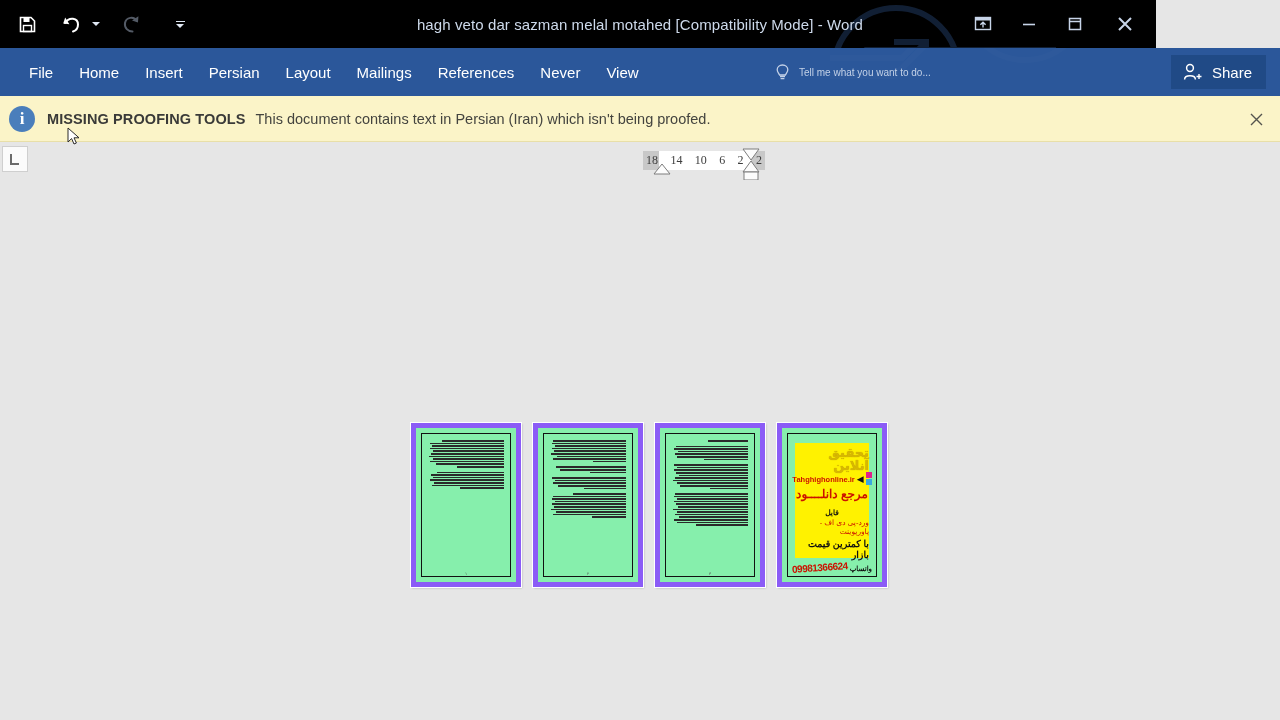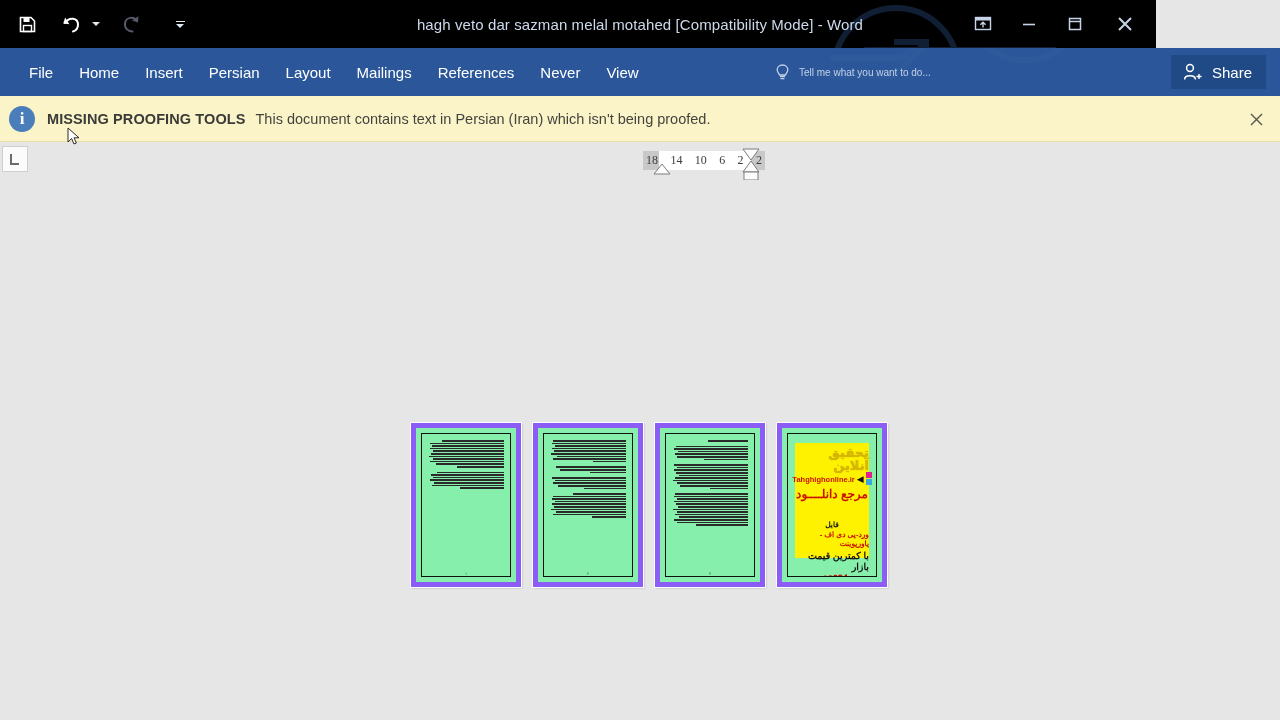--- a/index.html
+++ b/index.html
@@ -199,22 +199,22 @@
   .ad-site {
     font-size: 7.5px; font-weight: bold; color: #cc1100;
     font-family: "Liberation Sans", sans-serif; direction: ltr;
     margin-top: 1px;
   }
   .ad-row { display: flex; align-items: center; gap: 2px; }
   .ad-arrow { font-size: 9px; color: #111; }
   .ad-sq { display: flex; flex-direction: column; gap: 1px; }
   .ad-sq i { display: block; width: 6px; height: 6px; }
   .ad-l1 { font-size: 12px; font-weight: bold; color: #cc1100; margin-top: 2px; letter-spacing: -.3px; }
-  .ad-l2 { font-size: 7.5px; font-weight: bold; color: #111; margin-top: 19px; }
-  .ad-l3 { font-size: 7.5px; font-weight: bold; color: #cc1100; margin-top: 1px; letter-spacing: -.3px; }
+  .ad-l2 { font-size: 7.5px; font-weight: bold; color: #111; margin-top: 7px; }
+  .ad-l3 { font-size: 7.5px; font-weight: normal; color: #cc1100; margin-top: 1px; letter-spacing: -.3px; }
   .ad-l4 { font-size: 9.5px; font-weight: bold; color: #111; margin-top: 2px; letter-spacing: -.3px; }
   .ad-l5 { font-size: 10px; font-weight: bold; color: #cc1100; margin-top: 1px; letter-spacing: -.5px;
            transform: rotate(-4deg); }
   .ad-l6 { font-size: 7px; font-weight: bold; color: #111; }
   .ad-phone-row { display: flex; align-items: flex-end; gap: 2px; margin-top: 1px; }
 
   
   .cursor { position: absolute; left: 67px; top: 127px; width: 14px; height: 20px; pointer-events: none; }
 </style>
 </head>

